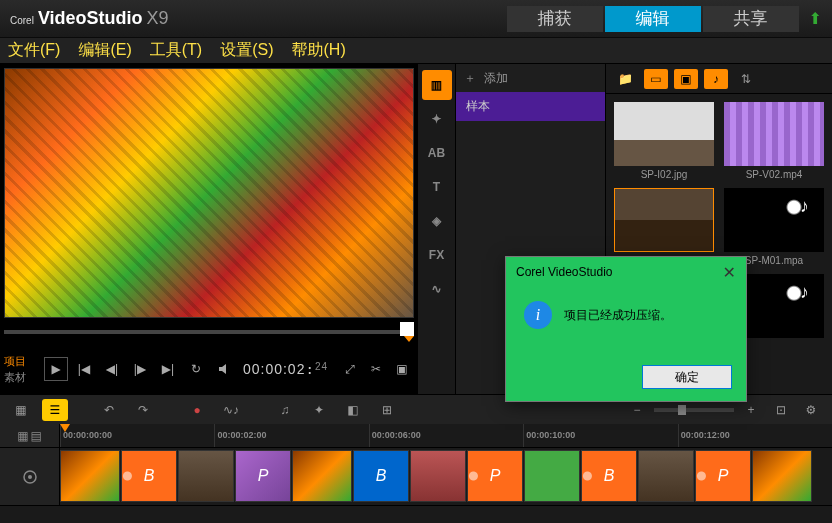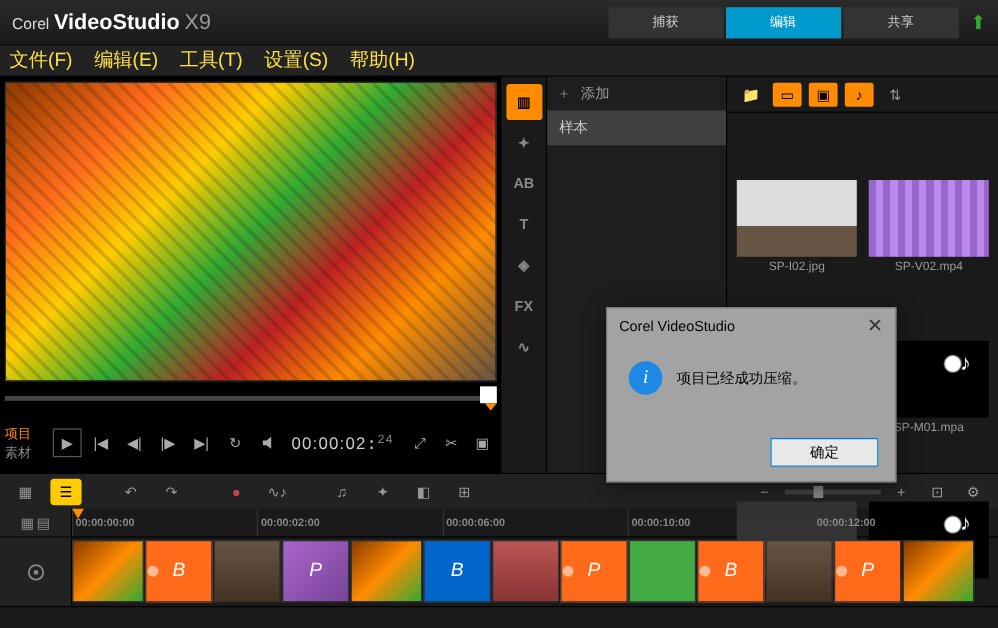--- a/index.html
+++ b/index.html
@@ -1,25 +1,25 @@
 <!DOCTYPE html>
 <html><head>
 <meta charset="utf-8">
 <style>
 * { margin: 0; padding: 0; box-sizing: border-box; font-family: "Microsoft YaHei", Arial, sans-serif; }
 body { background: #1a1a1a; color: #ccc; width: 832px; height: 523px; overflow: hidden; font-size: 12px; position: relative; }
 
 
 .header { height: 38px; background: linear-gradient(#2a2a2a, #1a1a1a); display: flex; align-items: center; padding: 0 10px; border-bottom: 1px solid #0a0a0a; }
 .logo { display: flex; align-items: baseline; gap: 4px; }
-.logo-corel { font-size: 13px; color: #ddd; font-weight: 300; }
+.logo-corel { font-size: 10px; color: #ddd; font-weight: 300; }
 .logo-vs { font-size: 18px; color: #fff; font-weight: bold; }
 .logo-x9 { font-size: 18px; color: #999; font-weight: 300; }
 .main-tabs { margin-left: auto; display: flex; gap: 2px; }
-.main-tab { width: 96px; height: 26px; display: flex; align-items: center; justify-content: center; background: #333; color: #ccc; cursor: pointer; font-size: 11px; }
+.main-tab { width: 96px; height: 26px; display: flex; align-items: center; justify-content: center; background: #333; color: #ccc; cursor: pointer; font-size: 17px; }
 .main-tab.active { background: #0099cc; color: #fff; }
 .upload-icon { margin-left: 10px; color: #3a3; font-size: 16px; }
 
 
 .menubar { height: 26px; background: #222; display: flex; align-items: center; padding: 0 8px; gap: 18px; border-bottom: 1px solid #000; }
 .menu-item { color: #fde047; cursor: pointer; font-size: 16px; }
 
 
 .main { display: flex; height: 330px; }
 .preview-panel { width: 430px; background: #000; padding: 4px; display: flex; flex-direction: column; }
@@ -38,37 +38,37 @@
 .timecode .frames { color: #888; font-size: 10px; vertical-align: top; }
 .right-tools { display: flex; gap: 2px; margin-left: 6px; }
 
 
 .library-side { flex: 1; display: flex; }
 .tool-strip { width: 38px; background: #1a1a1a; display: flex; flex-direction: column; gap: 4px; padding-top: 6px; align-items: center; border-right: 1px solid #000; }
 .ts-btn { width: 30px; height: 30px; display: flex; align-items: center; justify-content: center; color: #888; cursor: pointer; font-size: 12px; font-weight: bold; }
 .ts-btn.active { background: #ff8c00; color: #000; border-radius: 3px; }
 .folder-col { width: 150px; background: #1e1e1e; border-right: 1px solid #000; }
 .folder-head { height: 28px; display: flex; align-items: center; gap: 8px; padding: 0 8px; color: #999; }
-.folder-item { padding: 6px 10px; background: #404040; color: #ccc; cursor: pointer; }
+.folder-item { padding: 6px 10px; background: #4c1d95; color: #ccc; cursor: pointer; }
 .library { flex: 1; background: #1a1a1a; }
 .lib-toolbar { height: 30px; display: flex; align-items: center; gap: 6px; padding: 0 8px; border-bottom: 1px solid #000; }
 .lib-tb-btn { width: 24px; height: 20px; display: flex; align-items: center; justify-content: center; color: #999; cursor: pointer; border-radius: 2px; }
 .lib-tb-btn.yel { background: #ff8c00; color: #000; }
 .lib-grid { padding: 8px; display: grid; grid-template-columns: repeat(2, 100px); gap: 8px 10px; }
-.lib-item { display: flex; flex-direction: column; align-items: center; gap: 3px; margin-top: 48px; }
+.lib-item { display: flex; flex-direction: column; align-items: center; gap: 3px; }
 .lib-thumb { width: 100px; height: 64px; background: #333; }
 .lib-thumb.trees { background: linear-gradient(#ddd 60%, #654 60%); }
 .lib-thumb.purple { background: repeating-linear-gradient(90deg, #96c 0 6px, #b8e 6px 12px); }
 .lib-thumb.music { background: radial-gradient(circle at 70% 30%, #fff 0 6px, #000 8px 100%); position: relative; }
 .lib-thumb.music::after { content: '♪'; position: absolute; right: 15px; top: 8px; color: #fff; font-size: 18px; }
 .lib-thumb.video { background: linear-gradient(#543 50%, #321 50%); border: 1px solid #ff8c00; }
 .lib-cap { font-size: 10px; color: #999; }
 
 
-.dialog { position: absolute; left: 505px; top: 256px; width: 242px; height: 146px; background: #a3a3a3; border: 1px solid #777; box-shadow: 0 4px 16px rgba(0,0,0,0.5); z-index: 100; }
+.dialog { position: absolute; left: 505px; top: 256px; width: 242px; height: 146px; background: #22c55e; border: 1px solid #777; box-shadow: 0 4px 16px rgba(0,0,0,0.5); z-index: 100; }
 .dlg-title { height: 30px; display: flex; align-items: center; padding: 0 10px; font-size: 12px; color: #000; }
 .dlg-close { margin-left: auto; font-size: 16px; color: #333; cursor: pointer; }
 .dlg-body { display: flex; align-items: center; gap: 12px; padding: 14px 18px; }
 .dlg-info-icon { width: 28px; height: 28px; border-radius: 50%; background: #1e88e5; color: #fff; display: flex; align-items: center; justify-content: center; font-style: italic; font-family: Georgia, serif; font-size: 16px; }
 .dlg-msg { color: #000; font-size: 12px; }
 .dlg-buttons { position: absolute; bottom: 12px; right: 14px; }
 .dlg-btn { width: 90px; height: 24px; background: #e8e8e8; border: 1px solid #0078d7; cursor: pointer; font-size: 12px; }
 
 
 .tl-toolbar { height: 30px; background: #222; display: flex; align-items: center; gap: 8px; padding: 0 8px; border-top: 1px solid #000; }

